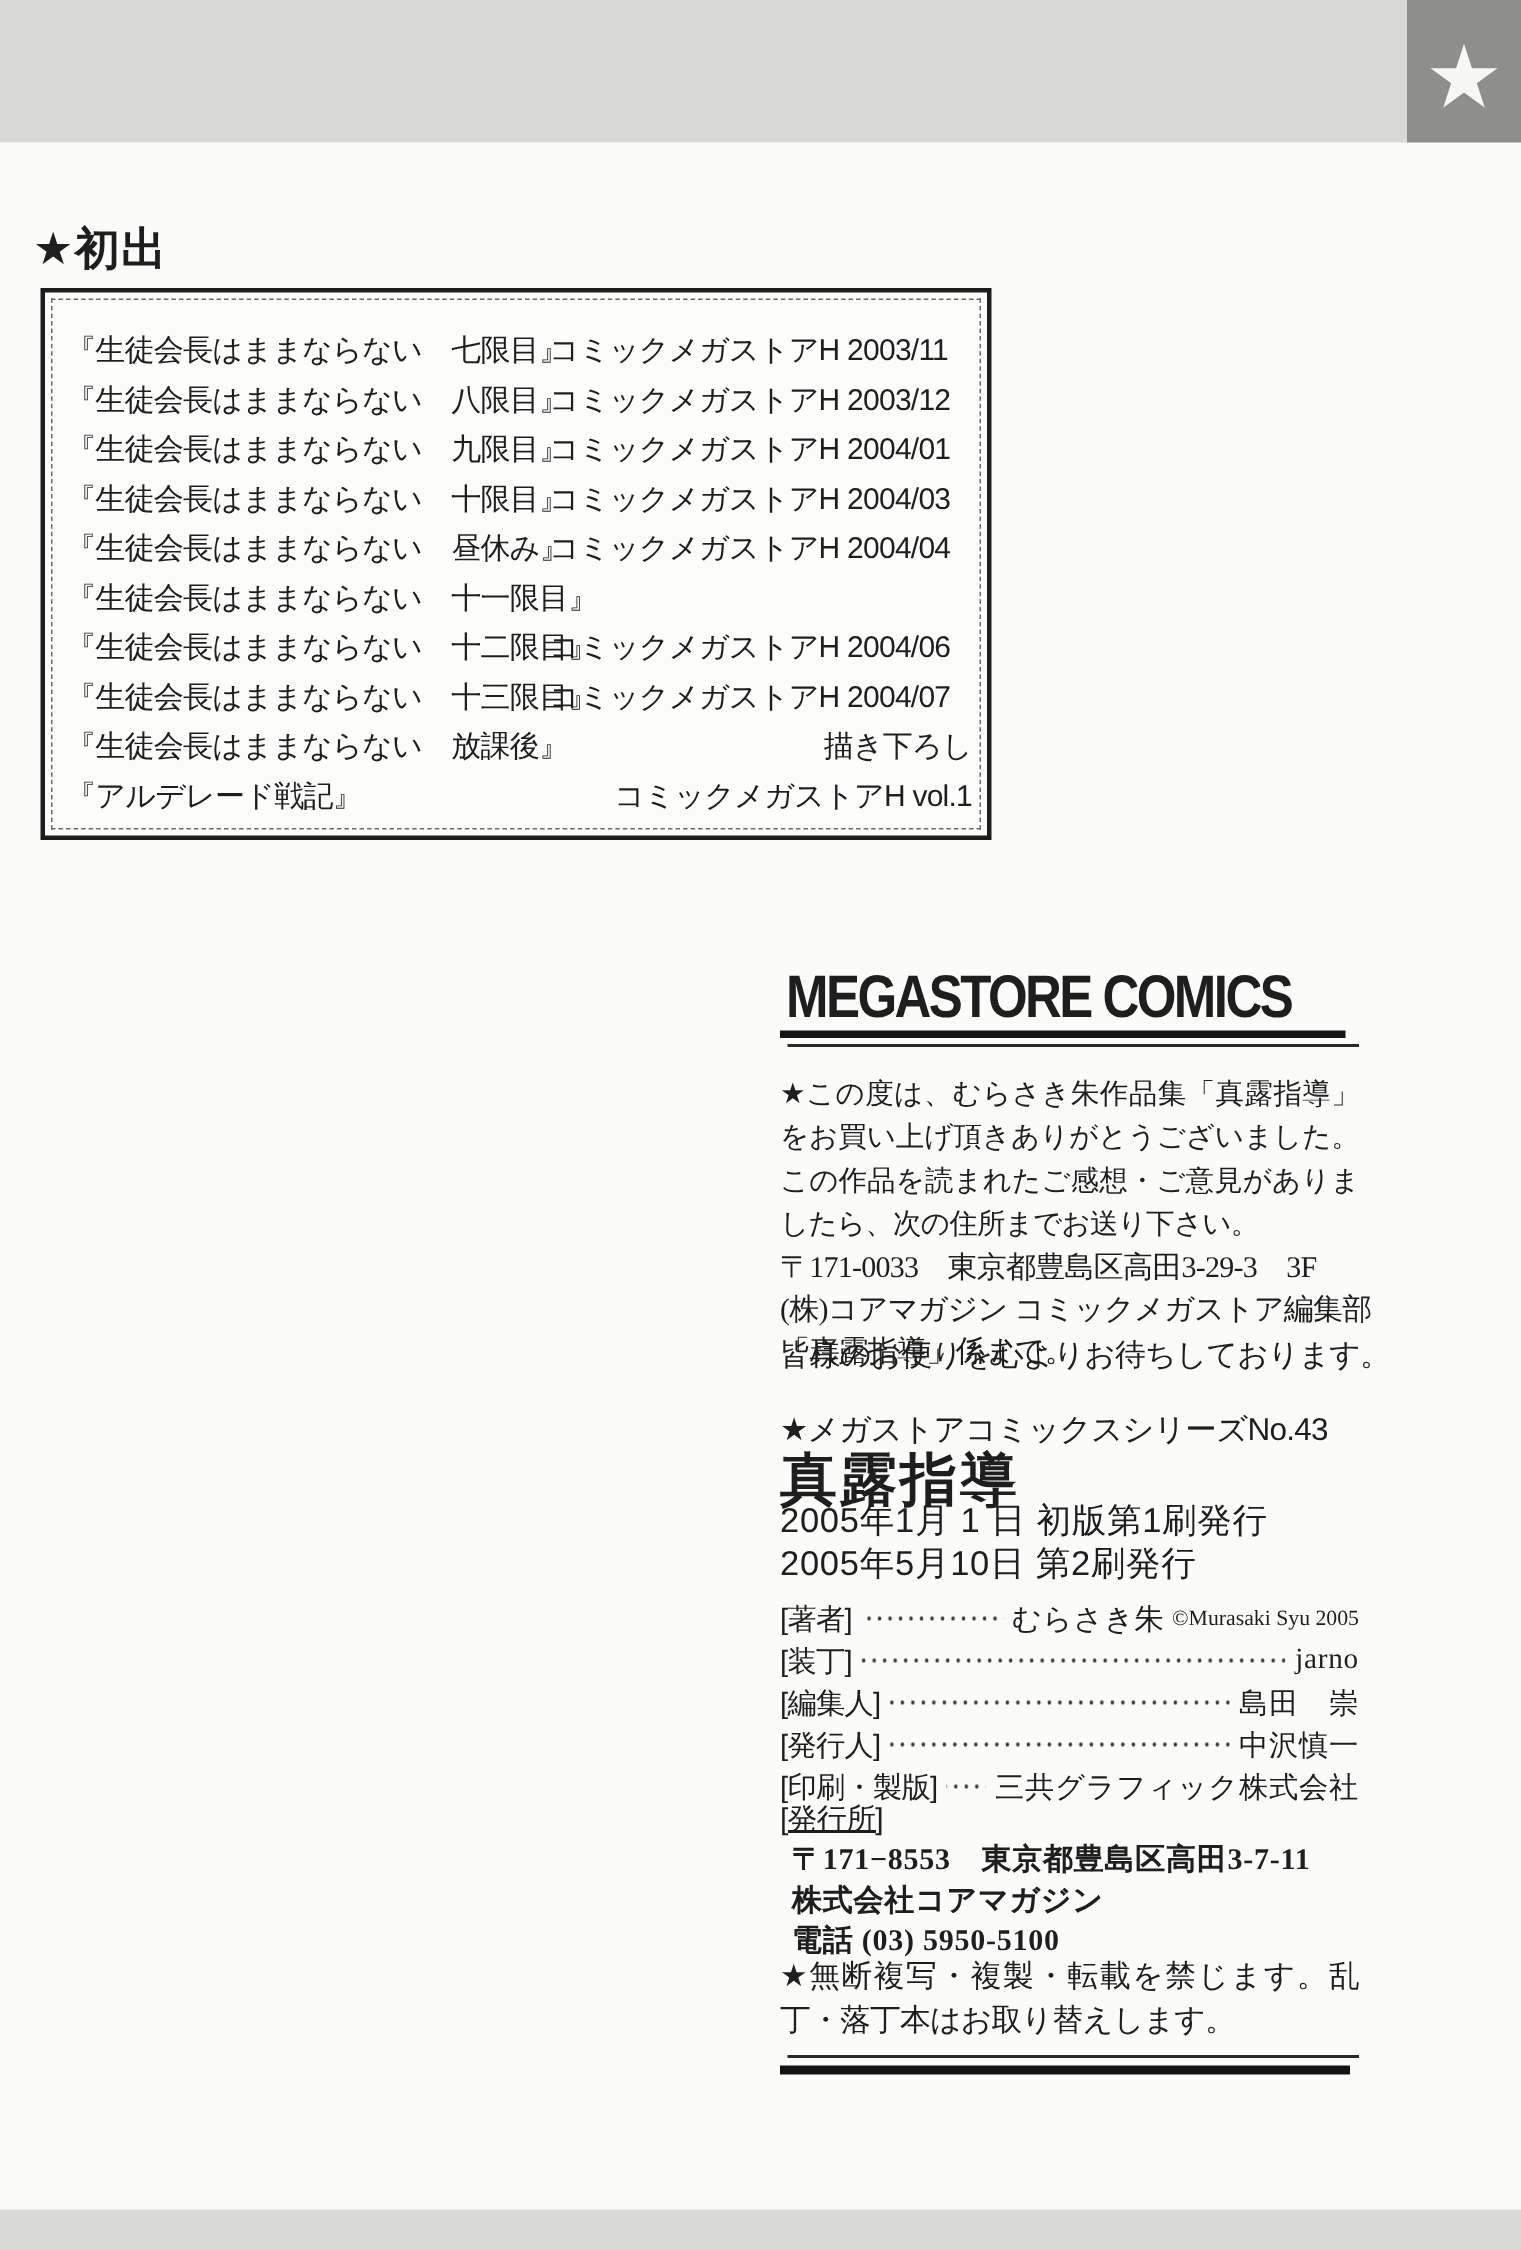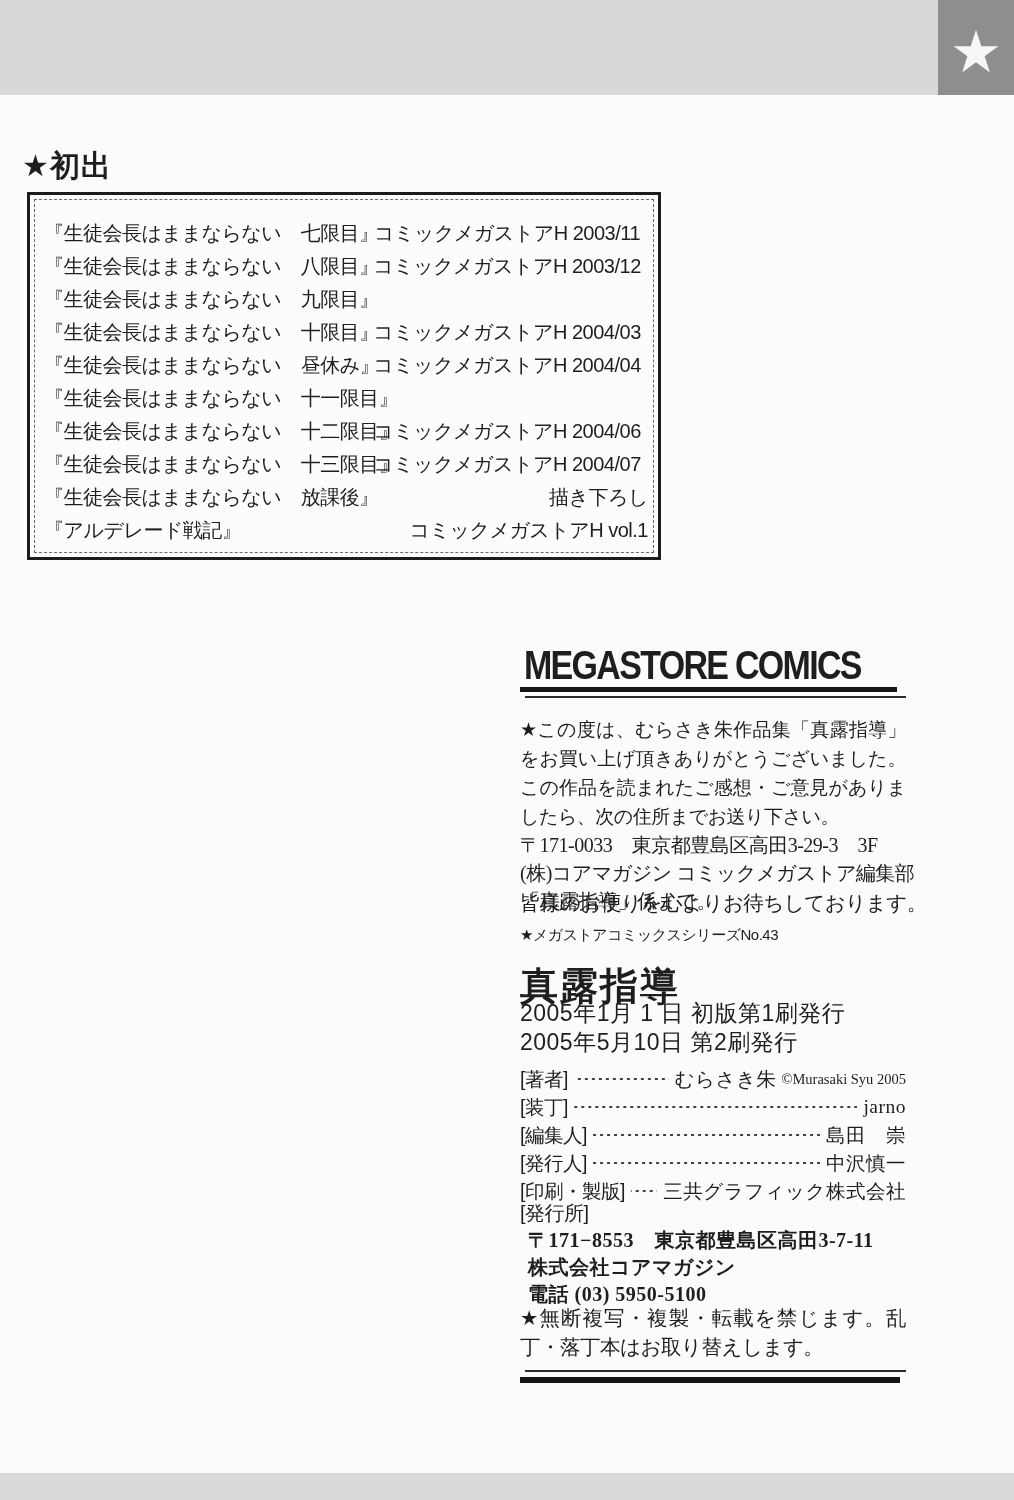--- a/index.html
+++ b/index.html
@@ -15,47 +15,47 @@
     display:flex;align-items:center;justify-content:center;}
   .star-box .glyph{color:#f7f7f5;font-size:58px;line-height:1;transform:translateY(4px);}
   
   .section-heading{position:absolute;left:22px;top:146px;font-size:30px;font-weight:600;letter-spacing:1px;}
   .pub-box{position:absolute;left:27px;top:192px;width:628px;height:362px;
     border:3px solid #1c1c1c;background:#fcfcfb;}
   .pub-box-inner{position:absolute;inset:4px;border:1px dashed #6a6a6a;}
   .pub-rows{position:absolute;left:14px;right:10px;top:22px;}
   .pub-row{display:flex;height:33px;align-items:center;font-size:20px;white-space:nowrap;}
   .pub-row .t{width:322px;flex:none;letter-spacing:-0.5px;}
-  .pub-row .p{flex:1;text-align:center;letter-spacing:-0.5px;}
+  .pub-row .p{flex:1;text-align:left;letter-spacing:-0.5px;}
   .pub-row.right .p{text-align:right;}
   
   .colophon{position:absolute;left:520px;top:643px;width:386px;}
   .logo{position:absolute;top:0;left:4px;font-size:40px;font-weight:bold;
     letter-spacing:-2px;transform:scaleX(0.85);transform-origin:left;white-space:nowrap;}
   .rule-thick-top{position:absolute;top:44px;left:0;width:377px;height:5px;background:#141414;}
   .rule-thin-top{position:absolute;top:53px;left:5px;width:381px;height:2px;background:#2a2a2a;}
   .thanks{position:absolute;top:72px;left:0;width:386px;font-size:19px;line-height:29px;
     letter-spacing:-0.5px;text-align:justify;}
   .ed-address{position:absolute;top:176px;left:0;width:386px;font-size:20px;line-height:28px;
     font-family:"Liberation Serif","DejaVu Serif",serif;letter-spacing:-0.5px;white-space:nowrap;margin-top:12px;}
   .letters-note{position:absolute;top:246px;left:0;width:386px;font-size:20.5px;letter-spacing:-0.5px;white-space:nowrap;}
-  .series-line{position:absolute;top:283px;left:0;font-size:15px;letter-spacing:-0.5px;white-space:nowrap;}
+  .series-line{position:absolute;top:296px;left:0;font-size:21px;letter-spacing:-0.5px;white-space:nowrap;}
   .book-title{position:absolute;top:306px;left:0;font-size:38px;font-weight:bold;letter-spacing:2px;margin-top:12px;}
   .print-dates{position:absolute;top:356px;left:0;font-size:23px;line-height:29px;letter-spacing:0.5px;white-space:nowrap;}
   .credits{position:absolute;top:422px;left:0;width:386px;}
   .credit-row{display:flex;align-items:center;height:28px;font-size:19.5px;white-space:nowrap;}
   .credit-row .label{flex:none;letter-spacing:-0.5px;}
   .leader{flex:1;height:4px;margin:0 6px;align-self:center;
     background-image:radial-gradient(circle,#3a3a3a 1.1px,transparent 1.4px);
     background-size:7px 4px;background-repeat:repeat-x;background-position:center;}
   .credit-row .value{flex:none;font-family:"Liberation Serif","DejaVu Serif",serif;letter-spacing:0.5px;}
   .credit-row .note{flex:none;font-family:"Liberation Serif","DejaVu Serif",serif;
     font-size:14.5px;margin-left:5px;}
   .publisher{position:absolute;top:557px;left:0;font-size:20px;line-height:27px;white-space:nowrap;}
-  .publisher .plabel{font-family:"Liberation Sans","DejaVu Sans",sans-serif;letter-spacing:-0.5px;}
+  .publisher .plabel{font-family:"Liberation Sans","DejaVu Sans",sans-serif;letter-spacing:-0.5px;text-decoration:underline;}
   .publisher .plines{font-family:"Liberation Serif","DejaVu Serif",serif;margin-left:8px;letter-spacing:0.5px;font-weight:bold;}
   .warning{position:absolute;top:660px;left:0;width:386px;font-size:20.5px;line-height:29px;
     letter-spacing:-0.5px;text-align:justify;}
   .rule-thin-bottom{position:absolute;top:727px;left:5px;width:381px;height:2px;background:#2a2a2a;}
   .rule-thick-bottom{position:absolute;top:734px;left:0;width:380px;height:6px;background:#141414;}
   
   .bottom-band{position:absolute;left:0;top:1473px;width:1014px;height:27px;background:#d9d9d7;}
 </style>
 </head>
 <body>
@@ -73,20 +73,21 @@
     <div class="pub-row">
       <span class="t">『生徒会長はままならない　七限目』</span>
       <span class="p">コミックメガストアH 2003/11</span>
     </div>
     <div class="pub-row">
       <span class="t">『生徒会長はままならない　八限目』</span>
       <span class="p">コミックメガストアH 2003/12</span>
     </div>
     <div class="pub-row">
       <span class="t">『生徒会長はままならない　九限目』</span>
+      <span class="p">コミックメガストアH 2004/01</span>
     </div>
     <div class="pub-row">
       <span class="t">『生徒会長はままならない　十限目』</span>
       <span class="p">コミックメガストアH 2004/03</span>
     </div>
     <div class="pub-row">
       <span class="t">『生徒会長はままならない　昼休み』</span>
       <span class="p">コミックメガストアH 2004/04</span>
     </div>
     <div class="pub-row">

